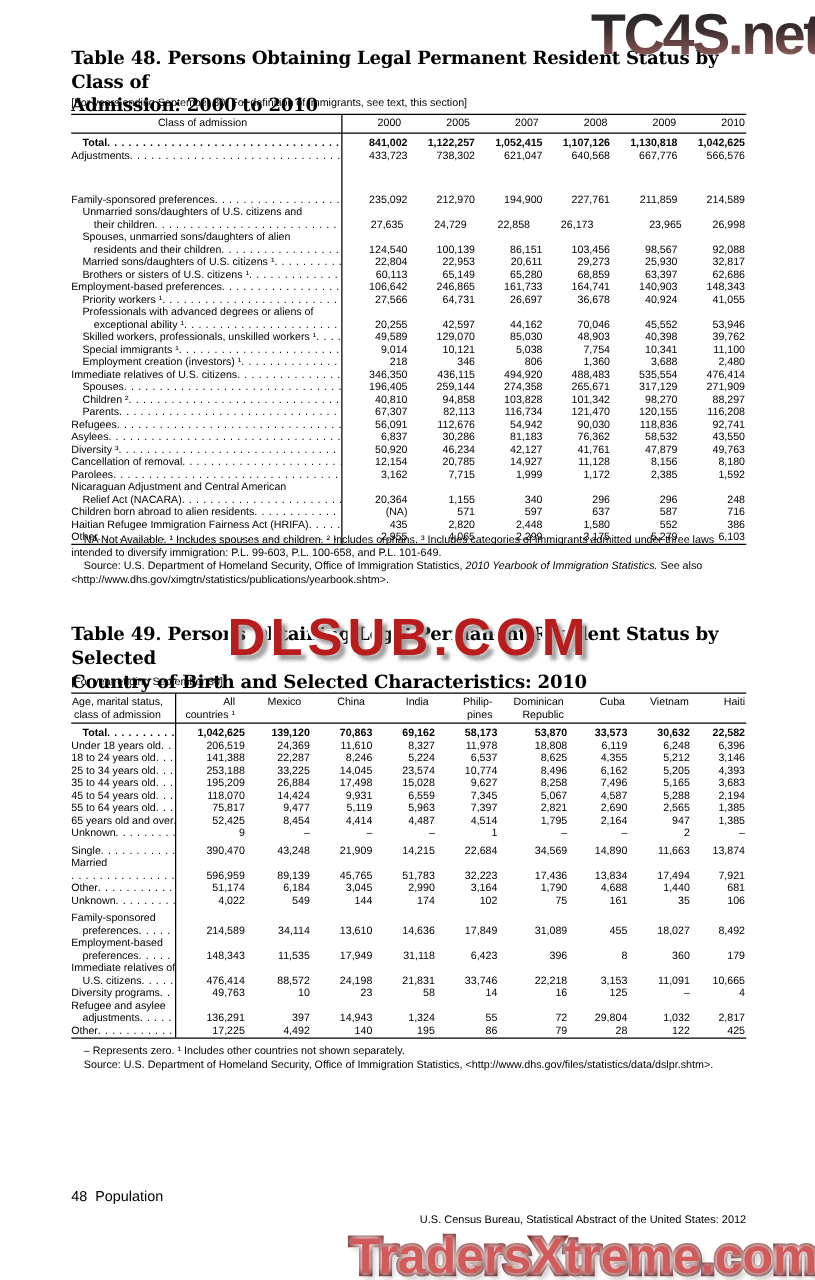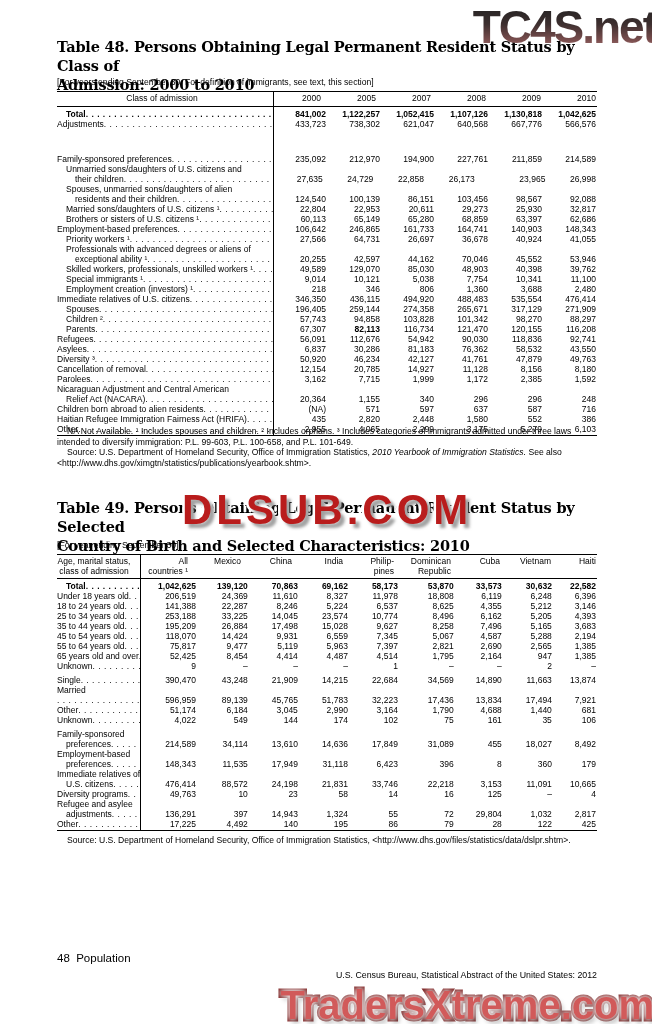--- a/index.html
+++ b/index.html
@@ -292,36 +292,36 @@
           <span class="val" style="width: 54px;">317,129</span>
           <span class="val" style="width: 54px;">271,909</span>
         </div>
         <div class="trow">
           <div class="lbl" style="width: 216px;">
             <div class="lline" style="padding-left: 9px;">
               <span class="txt">Children ²</span>
               <span class="leader"></span>
             </div>
           </div>
-          <span class="val" style="width: 54px;">57,743</span>
+          <span class="val" style="width: 54px;">40,810</span>
           <span class="val" style="width: 54px;">94,858</span>
           <span class="val" style="width: 54px;">103,828</span>
           <span class="val" style="width: 54px;">101,342</span>
           <span class="val" style="width: 54px;">98,270</span>
           <span class="val" style="width: 54px;">88,297</span>
         </div>
         <div class="trow">
           <div class="lbl" style="width: 216px;">
             <div class="lline" style="padding-left: 9px;">
               <span class="txt">Parents</span>
               <span class="leader"></span>
             </div>
           </div>
           <span class="val" style="width: 54px;">67,307</span>
-          <span class="val" style="width: 54px; font-weight: bold;">82,113</span>
+          <span class="val" style="width: 54px;">82,113</span>
           <span class="val" style="width: 54px;">116,734</span>
           <span class="val" style="width: 54px;">121,470</span>
           <span class="val" style="width: 54px;">120,155</span>
           <span class="val" style="width: 54px;">116,208</span>
         </div>
         <div class="trow">
           <div class="lbl" style="width: 216px;">
             <div class="lline" style="padding-left: 0px;">
               <span class="txt">Refugees</span>
               <span class="leader"></span>
@@ -817,20 +817,21 @@
           <span class="val" style="width: 56px;">79</span>
           <span class="val" style="width: 48px;">28</span>
           <span class="val" style="width: 50px;">122</span>
           <span class="val" style="width: 44px;">425</span>
         </div>
       </div>
     <div class="vline" style="left:83px;"></div>
   </div>
 
   <div class="fnotes" style="top:835px;">
+    <p>– Represents zero. ¹ Includes other countries not shown separately.</p>
     <p id="t49-fn2"><span>Source: U.S. Department of Homeland Security, Office of Immigration Statistics, &lt;http://www.dhs.gov/files/statistics/data</span><wbr><span>/dslpr.shtm&gt;.</span></p>
   </div>
 
   <div class="footer-left">48  Population</div>
   <div class="footer-right">U.S. Census Bureau, Statistical Abstract of the United States: 2012</div>
 
   <div class="wm-mid">DLSUB.COM</div>
   <div class="wm-bot">TradersXtreme.com</div>
 
 </div>

